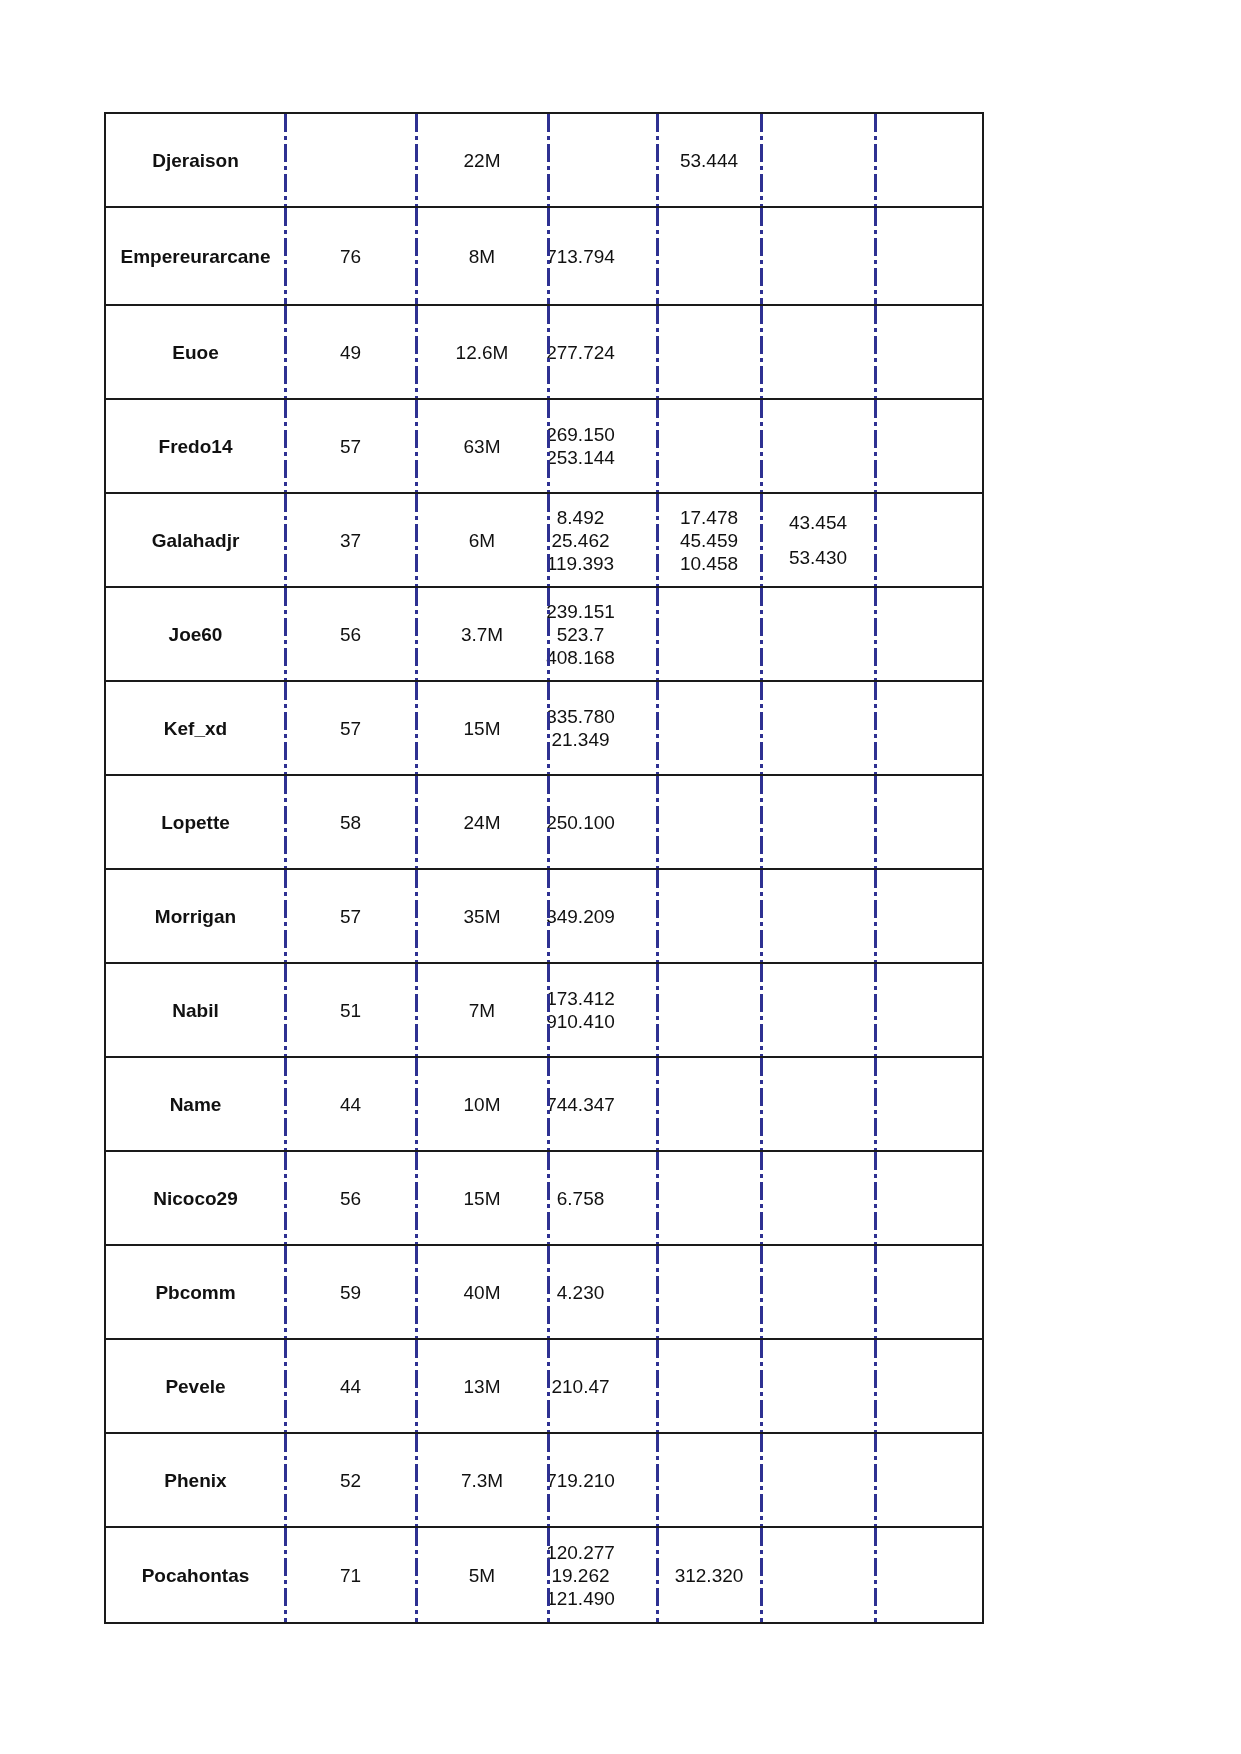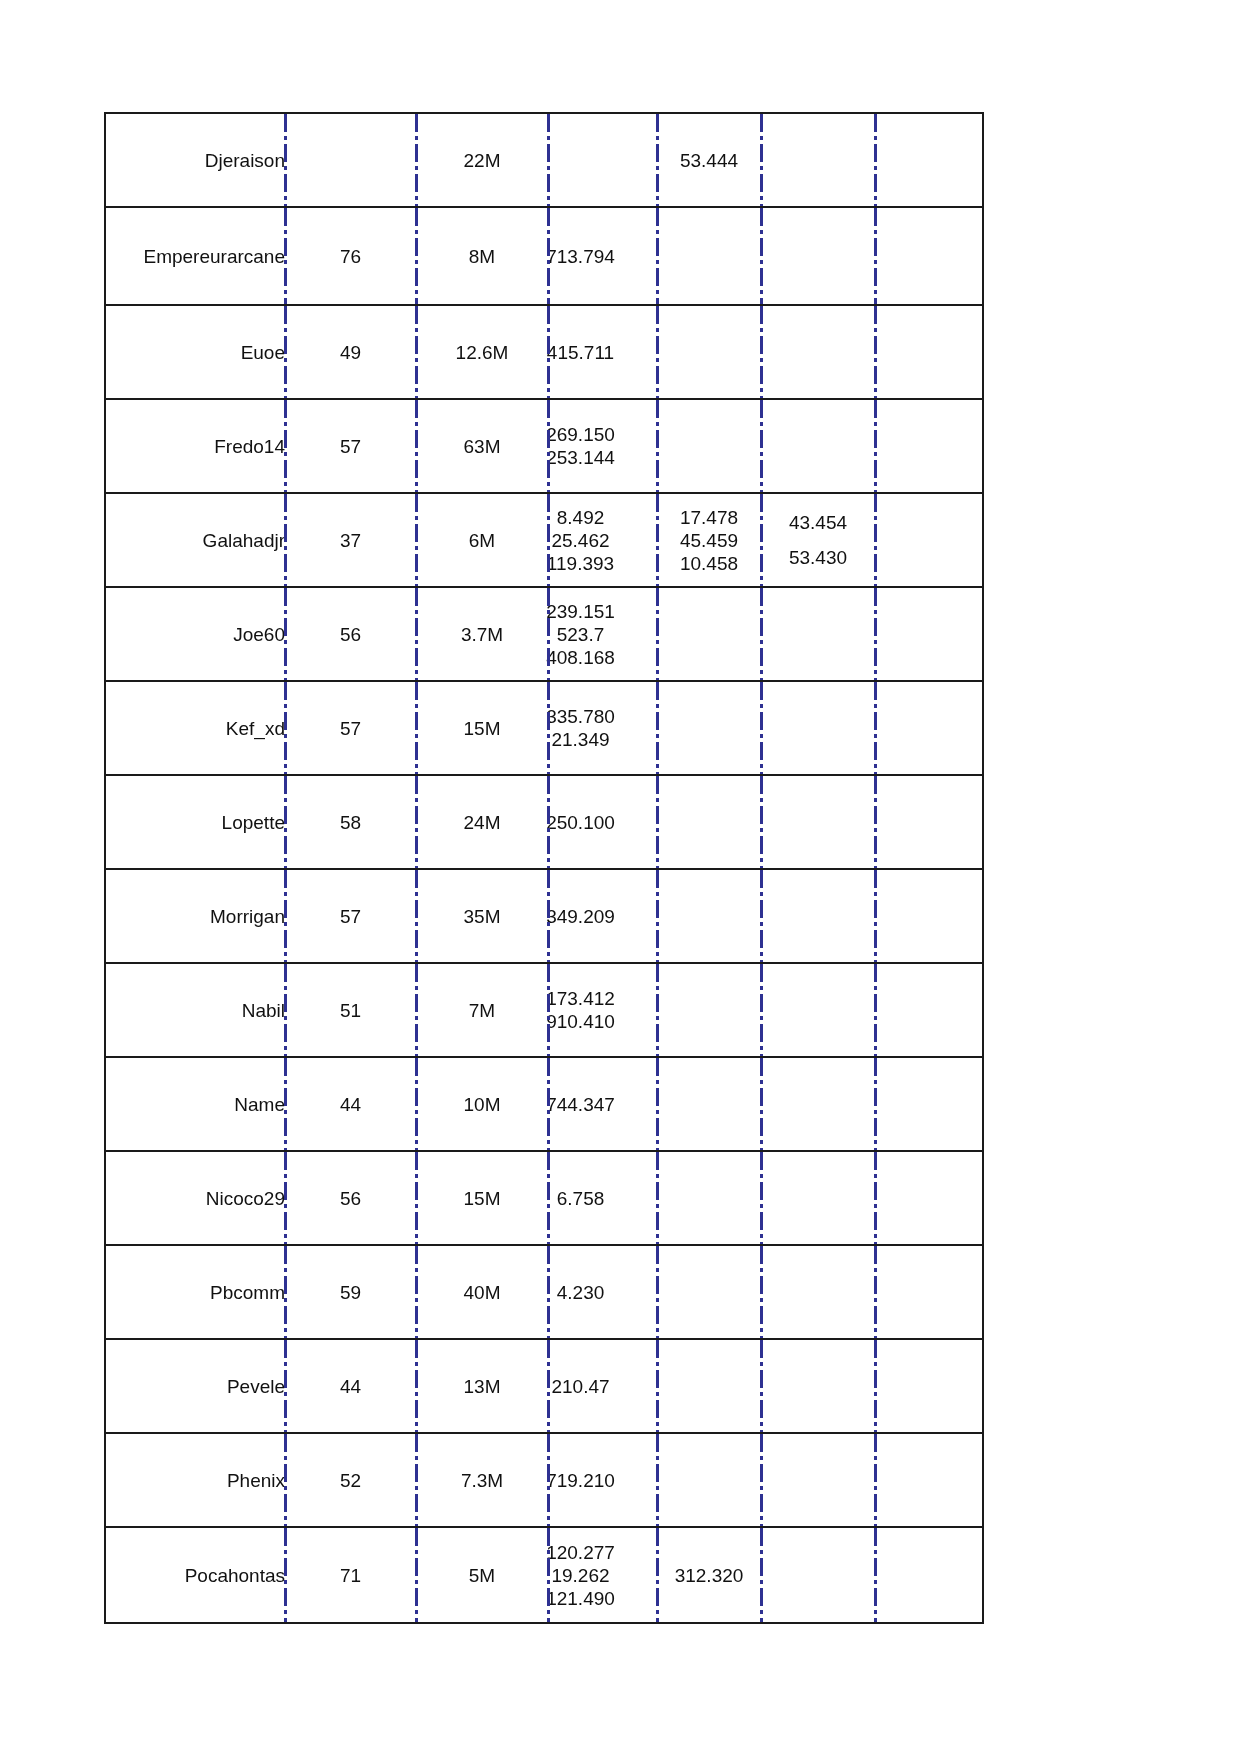--- a/index.html
+++ b/index.html
@@ -37,21 +37,21 @@
       bottom: 0;
       display: flex;
       flex-direction: column;
       align-items: center;
       justify-content: center;
       text-align: center;
       font-size: 19px;
       line-height: 23px;
       box-sizing: border-box;
     }
-    .cell.name { font-weight: normal; align-items: flex-end; }
+    .cell.name { font-weight: bold; }
     .cell .line { display: block; white-space: nowrap; }
     
     .c0 { left: 0;    width: 179px; }
     .c1 { left: 179px; width: 131px; }
     .c2 { left: 310px; width: 132px; }
     .c3 { left: 420px; width: 109px; }
     .c4 { left: 551px; width: 104px; }
     .c5 { left: 655px; width: 114px; gap: 12px; }
     .c6 { left: 769px; width: 107px; }
 
@@ -139,21 +139,21 @@
     <div class="cell c0 name">
         <span class="line">Euoe</span>
       </div>
     <div class="cell c1">
         <span class="line">49</span>
       </div>
     <div class="cell c2">
         <span class="line">12.6M</span>
       </div>
     <div class="cell c3">
-        <span class="line">415.711</span>
+        <span class="line">277.724</span>
       </div>
     <div class="cell c4">
         <span class="line"></span>
       </div>
     <div class="cell c5">
         <span class="line"></span>
       </div>
     <div class="cell c6">
         <span class="line"></span>
       </div>

